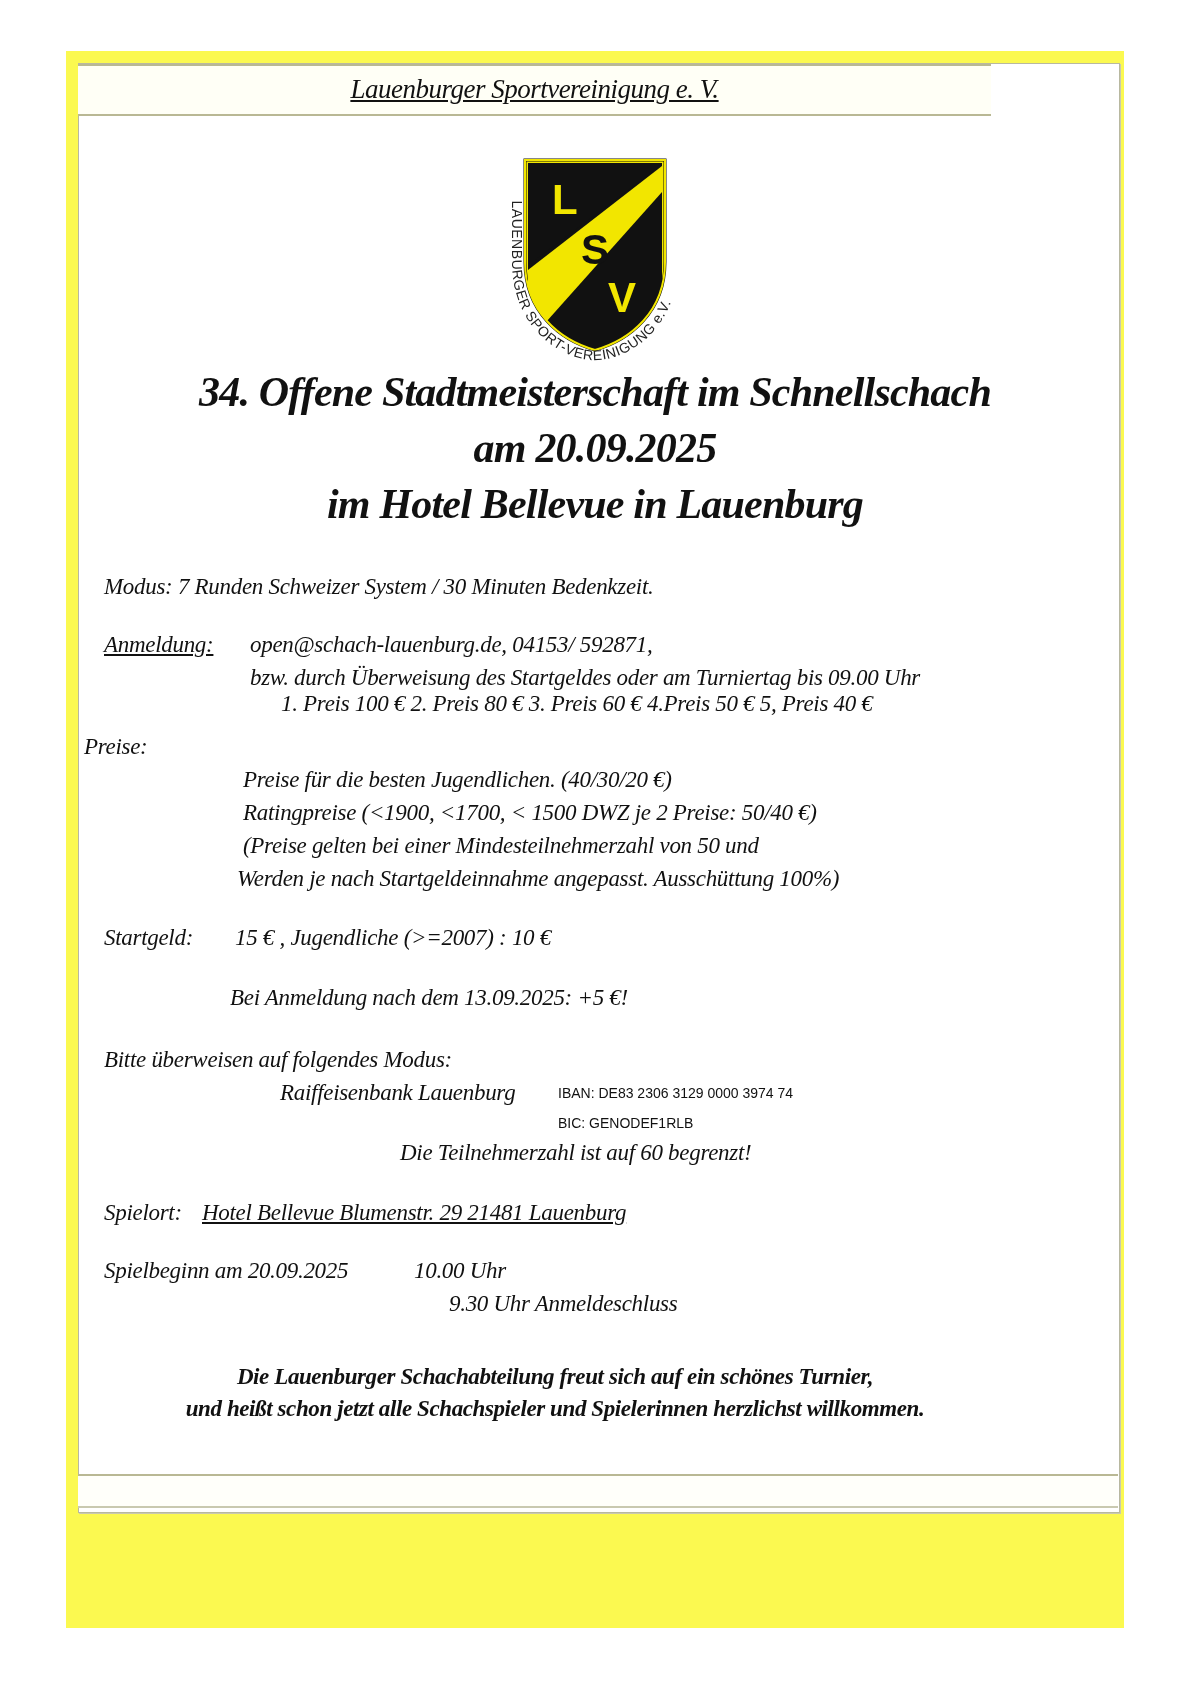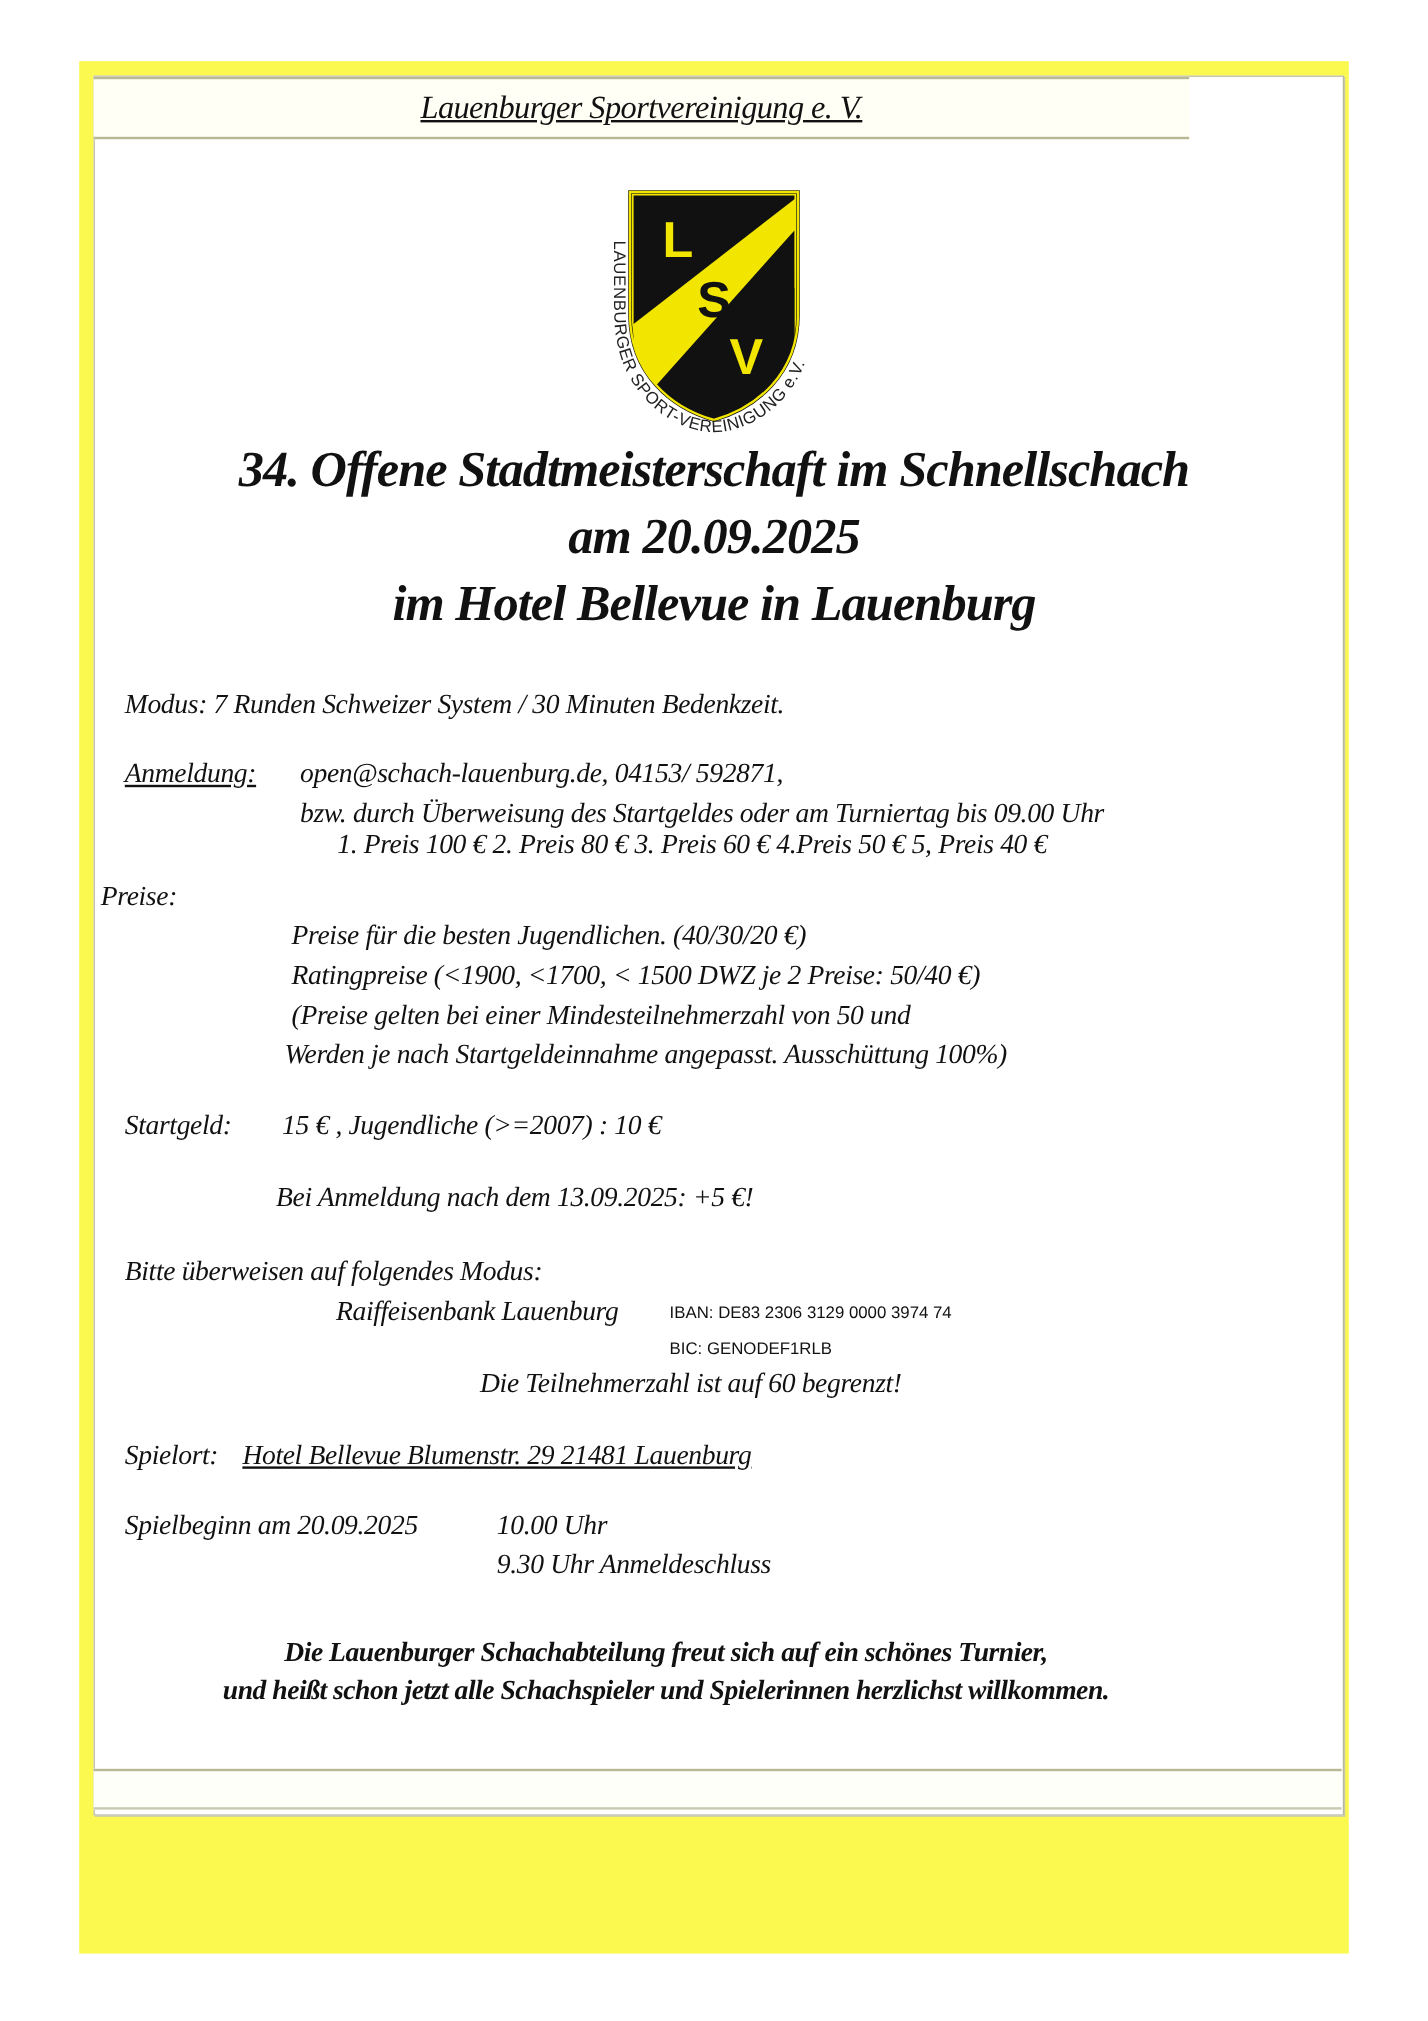--- a/index.html
+++ b/index.html
@@ -86,18 +86,18 @@
 <div class="txt" style="left:280px; top:1080px;text-align:center;">Raiffeisenbank Lauenburg</div>
 <div class="sans" style="left:558px; top:1085px;">IBAN: DE83 2306 3129 0000 3974 74</div>
 <div class="sans" style="left:558px; top:1115px;">BIC: GENODEF1RLB</div>
 <div class="txt" style="left:400px; top:1140px;text-align:center;">Die Teilnehmerzahl ist auf 60 begrenzt!</div>
 
 <div class="txt" style="left:104px; top:1200px;">Spielort:</div>
 <div class="txt ul" style="left:202px; top:1200px;">Hotel Bellevue  Blumenstr. 29  21481 Lauenburg</div>
 
 <div class="txt" style="left:104px; top:1258px;">Spielbeginn am 20.09.2025</div>
 <div class="txt" style="left:414px; top:1258px;">10.00 Uhr</div>
-<div class="txt" style="left:414px; top:1291px;text-align:center;">9.30 Uhr  Anmeldeschluss</div>
+<div class="txt" style="left:449px; top:1291px;text-align:center;">9.30 Uhr  Anmeldeschluss</div>
 
 <div class="closing" style="top:1364px;">Die Lauenburger Schachabteilung freut sich auf ein schönes Turnier,</div>
 <div class="closing" style="top:1396px;">und heißt schon jetzt alle Schachspieler und Spielerinnen herzlichst willkommen.</div>
 
 <div class="footer-box"></div>
 
 </body></html>

